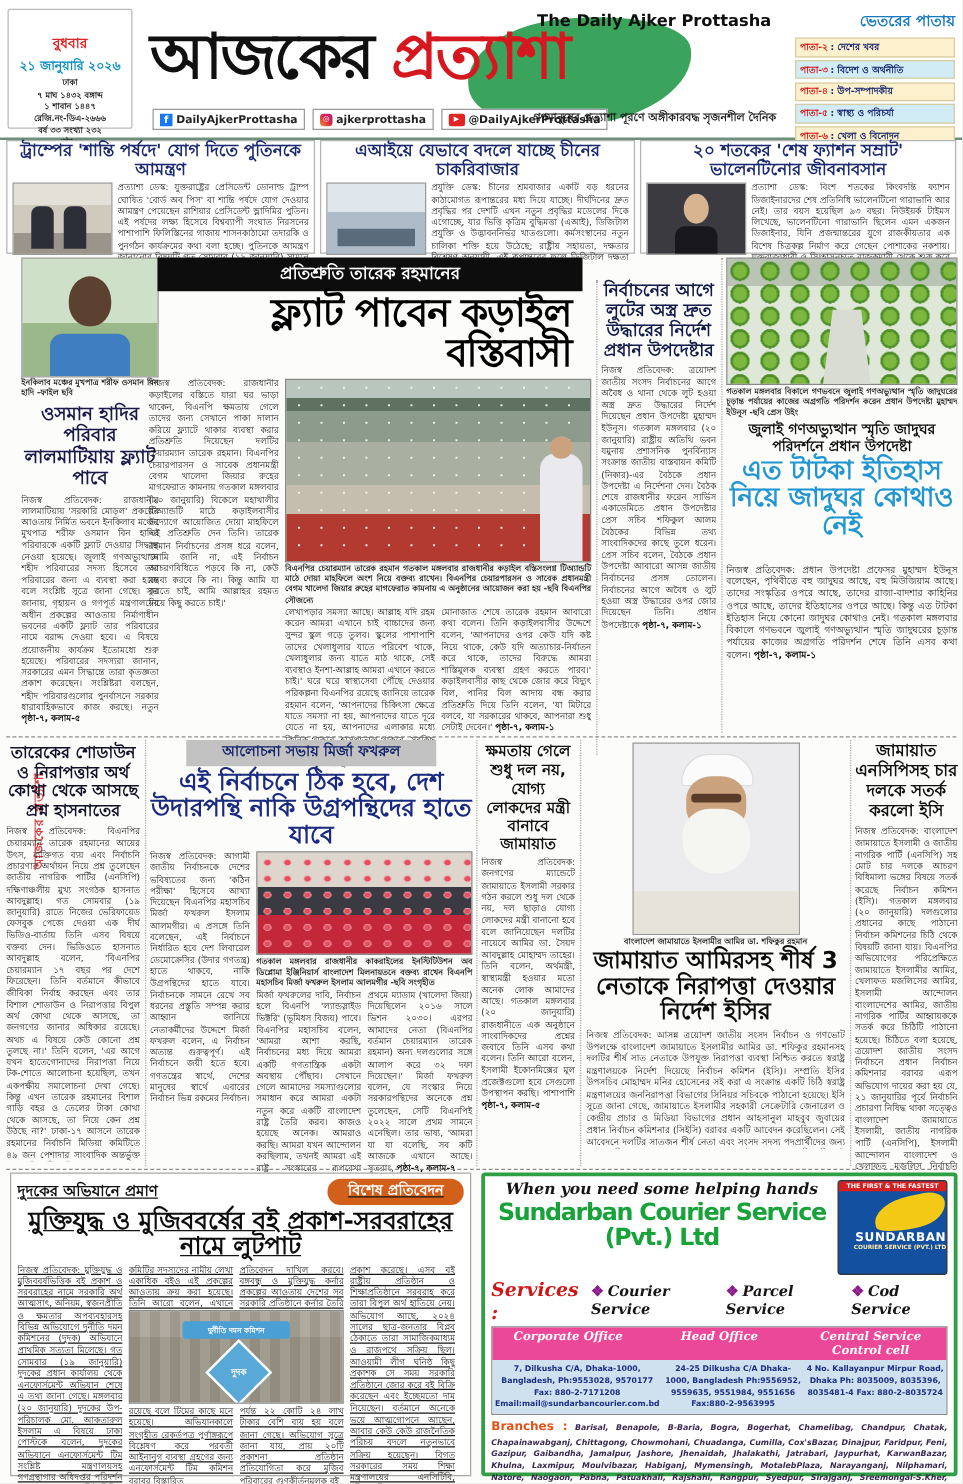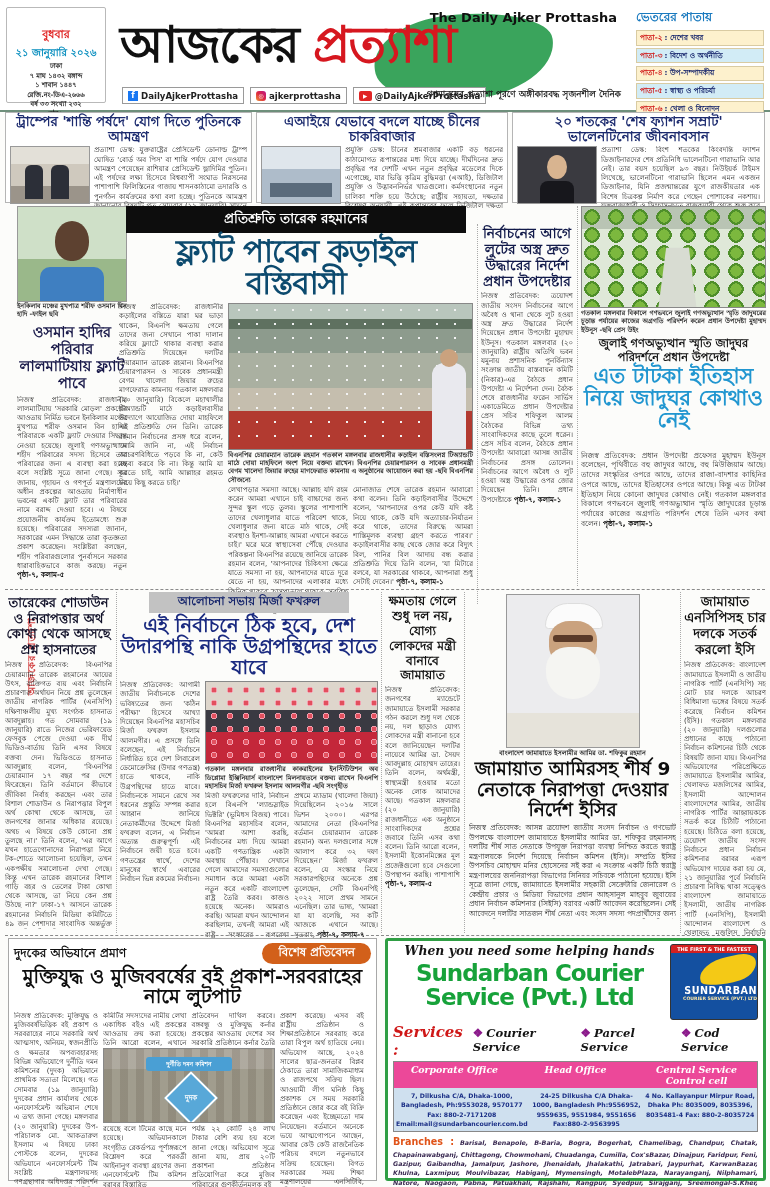--- a/index.html
+++ b/index.html
@@ -33,21 +33,21 @@
   .pill{display:flex;align-items:center;gap:3px;border:1px solid #9a9a9a;background:#fff;height:15px;
         padding:0 5px;font-size:8.6px;font-weight:bold;color:#222;}
   .fb-ic{width:10px;height:10px;background:#1877f2;color:#fff;font-size:8px;font-weight:bold;
          display:flex;align-items:center;justify-content:center;}
   .ig-ic{width:10px;height:10px;border-radius:3px;background:linear-gradient(45deg,#f09433,#dc2743,#bc1888);
          display:flex;align-items:center;justify-content:center;color:#fff;font-size:6px;}
   .yt-ic{width:13px;height:10px;border-radius:2px;background:#e02424;color:#fff;font-size:5.5px;
          display:flex;align-items:center;justify-content:center;}
   .tagline{position:absolute;right:6px;bottom:4px;font-size:8.8px;font-weight:bold;color:#1c1c1c;}
   .idxbox{position:absolute;right:4px;top:7px;width:132px;height:96px;box-sizing:border-box;padding:1px 2px;}
-  .idx-title{color:#1a7abf;font-weight:900;font-size:12px;text-align:left;margin-bottom:1px;}
+  .idx-title{color:#1a7abf;font-weight:900;font-size:12px;text-align:right;margin-bottom:1px;}
   .idx-row{display:flex;align-items:center;height:13.5px;margin-top:2.2px;border:1px solid #d9cba2;
            padding:0 3px;font-size:7.3px;font-weight:bold;}
   .idx-row:nth-child(odd){background:#fdf1cd;}
   .idx-row:nth-child(even){background:#d2ecf6;}
   .idx-pg{color:#d01616;margin-right:2px;}
   .idx-lb{color:#15246b;}
   
   .tbox{position:absolute;top:112px;height:91px;border:1px solid #b5b5b5;box-sizing:border-box;
         padding:2px 4px;background:#fff;}
   .t-head{font-size:13.4px;font-weight:900;color:#1b2a6e;text-align:center;line-height:1.1;margin-bottom:2px;}
@@ -94,21 +94,21 @@
             transform:rotate(45deg);border:2px solid #fff;display:flex;align-items:center;justify-content:center;}
   .ph-dudak .diam span{transform:rotate(-45deg);color:#fff;font-size:7px;font-weight:bold;}
   
   .mainA{left:17px;top:206px;width:110px;height:380px;}
   .mainB{left:119px;top:206px;width:354px;height:380px;}
   .mainC{left:477px;top:224px;width:96px;height:380px;border-left:1px dotted #aaa;padding-left:3px;box-sizing:border-box;}
   .mainD{left:577px;top:206px;width:189px;height:380px;border-left:1px dotted #aaa;padding-left:3px;box-sizing:border-box;}
   .subhead-a{font-size:14.6px;font-weight:900;color:#1a1a4a;text-align:center;line-height:1.18;margin:4px 0;}
   .kicker-main{width:340px;margin:0 auto;background:#0d0d0d;color:#fff;font-size:13.5px;font-weight:bold;
                text-align:center;padding:2px 0;}
-  .head-red{color:#0c4a6e;font-size:31px;font-weight:900;text-align:center;line-height:1.02;margin:3px 16px 4px;letter-spacing:-1px;}
+  .head-red{color:#000000;font-size:31px;font-weight:900;text-align:right;line-height:1.02;margin:3px 16px 4px;letter-spacing:-1px;}
   .mainB-row{display:flex;gap:5px;height:312px;}
   .mainB-left{width:104px;flex:none;}
   .mainB-right{flex:1;display:flex;flex-direction:column;}
   .mainB-photo{height:166px;border:1px solid #888;}
   .mainB-cols{display:flex;gap:5px;flex:1;margin-top:2px;}
   .mainB-cols>div{flex:1;}
   .head-c{font-size:13.8px;font-weight:900;color:#121a4a;text-align:center;line-height:1.15;margin:2px 0 3px;}
   .mainD-photo{height:100px;border:1px solid #888;}
   .kicker-d{font-size:11.4px;font-weight:900;color:#101010;text-align:center;line-height:1.2;margin:3px 0 1px;}
   .head-blue{color:#2196d0;font-size:21px;font-weight:900;text-align:center;line-height:1.05;margin-bottom:19px;}
@@ -130,39 +130,39 @@
   .midB-rt{flex:1;display:flex;flex-direction:column;}
   .midB-photo{height:116px;border:1px solid #888;}
   .midB-cols{display:flex;gap:5px;flex:1;margin-top:2px;}
   .midB-cols>div{flex:1;}
   .head-kc{font-size:12.2px;font-weight:900;color:#101010;text-align:center;line-height:1.22;margin:2px 0 3px;}
   .amir-photo{width:132px;height:152px;margin:2px auto 1px;border:1px solid #999;}
   .head-amir{font-size:18.5px;font-weight:900;color:#0d0d0d;text-align:center;line-height:1.1;margin:2px 0 3px;}
   .head-ec{font-size:13.2px;font-weight:900;color:#101010;text-align:center;line-height:1.22;margin:2px 0 3px;}
   
   .dudakBox{left:8px;top:938px;width:369px;height:243px;border:1px solid #a8a8a8;box-sizing:border-box;
-            padding:4px 5px;background:#fff;}
+            padding:4px 5px;background:#fff;text-decoration:underline;}
   .dd-top{display:flex;justify-content:space-between;align-items:center;}
   .dd-kicker{font-size:12px;font-weight:900;color:#101010;}
   .dd-badge{background:#d2601a;color:#fff;font-size:11.6px;font-weight:900;border-radius:11px;padding:1px 16px;}
   .dd-head{font-size:19.4px;font-weight:900;color:#0d0d0d;text-align:center;line-height:1.05;margin:3px 0 4px;}
   .dd-body{display:flex;gap:5px;height:178px;}
   .dd-c{width:84px;flex:none;}
   .dd-mid{width:172px;flex:none;display:flex;flex-direction:column;}
   .dd-photo{height:88px;border:1px solid #888;}
   .dd-mid-cols{display:flex;gap:5px;flex:1;margin-top:2px;}
   .dd-mid-cols>div{flex:1;}
   
   .adBox{left:385px;top:938px;width:381px;height:243px;border:3px solid #2f9e44;border-radius:3px;
          box-sizing:border-box;background:#fff;padding:3px 5px;}
   .ad-top{display:flex;gap:4px;}
   .ad-top-left{flex:1;text-align:center;}
   .ad-hand{font-family:"DejaVu Serif",serif;font-style:italic;font-weight:bold;font-size:12.4px;
            color:#151515;line-height:1.2;}
-  .ad-company{color:#17a23a;font-size:23px;font-weight:900;line-height:1.05;margin-top:2px;letter-spacing:-1px;}
+  .ad-company{color:#17a23a;font-size:19px;font-weight:900;line-height:1.05;margin-top:2px;letter-spacing:-1px;}
   .ad-slogan{color:#e02030;font-family:"DejaVu Serif",serif;font-style:italic;font-weight:bold;font-size:11.4px;margin-top:1px;}
   .tiger-box{width:86px;height:74px;flex:none;background:#1450a0;border:1px solid #333;border-radius:3px;
              display:flex;flex-direction:column;align-items:flex-end;overflow:hidden;}
   .tiger-top{background:#d42020;color:#fff;font-size:5px;font-weight:bold;width:100%;text-align:center;padding:1px 0;}
   .tiger-fig{width:58px;height:26px;background:#f4c916;border-radius:58% 30% 45% 60%/70% 40% 70% 30%;
              margin:4px 0 2px;transform:rotate(-12deg);}
   .tiger-name{color:#fff;font-size:9.6px;font-weight:900;letter-spacing:.5px;}
   .tiger-sub{color:#ffe9a8;font-size:4.6px;font-weight:bold;}
   .srv-row{display:flex;align-items:baseline;justify-content:center;gap:10px;margin:3px 0 2px;}
   .srv-label{color:#cf1717;font-size:15px;font-weight:900;font-style:italic;font-family:"DejaVu Serif",serif;}
@@ -378,21 +378,21 @@
 
   <div class="abs midD">
     <div class="amir-photo ph ph-amir">
       <div class="cap-w"></div>
         <div class="face"></div>
         <div class="gl"></div>
         <div class="beard"></div>
         <div class="robe"></div>
     </div>
     <div class="cap" style="text-align:center;">বাংলাদেশ জামায়াতে ইসলামীর আমির ডা. শফিকুর রহমান</div>
-    <div class="head-amir">জামায়াত আমিরসহ শীর্ষ 9 নেতাকে নিরাপত্তা দেওয়ার নির্দেশ ইসির</div>
+    <div class="head-amir">জামায়াত আমিরসহ শীর্ষ 3 নেতাকে নিরাপত্তা দেওয়ার নির্দেশ ইসির</div>
     <div class="body-txt" style="height:96px;font-size:7.2px;">
       <span>নিজস্ব প্রতিবেদক: আসন্ন ত্রয়োদশ জাতীয় সংসদ নির্বাচন ও গণভোট উপলক্ষে বাংলাদেশ জামায়াতে ইসলামীর আমির ডা. শফিকুর রহমানসহ দলটির শীর্ষ সাত নেতাকে উপযুক্ত নিরাপত্তা ব্যবস্থা নিশ্চিত করতে স্বরাষ্ট্র মন্ত্রণালয়কে নির্দেশ দিয়েছে নির্বাচন কমিশন (ইসি)। সম্প্রতি ইসির উপসচিব মোহাম্মদ মনির হোসেনের সই করা এ সংক্রান্ত একটি চিঠি স্বরাষ্ট্র মন্ত্রণালয়ের জননিরাপত্তা বিভাগের সিনিয়র সচিবকে পাঠানো হয়েছে। ইসি সূত্রে জানা গেছে, জামায়াতে ইসলামীর সহকারী সেক্রেটারি জেনারেল ও কেন্দ্রীয় প্রচার ও মিডিয়া বিভাগের প্রধান আহসানুল মাহবুব জুবায়ের প্রধান নির্বাচন কমিশনার (সিইসি) বরাবর একটি আবেদন করেছিলেন। সেই আবেদনে দলটির সাতজন শীর্ষ নেতা এবং সংসদ সদস্য পদপ্রার্থীদের জন্য যথাযথ নিরাপত্তার অনুরোধ জানানো হয়। ওই আবেদনের পরিপ্রেক্ষিতেই কমিশন পরবর্তী প্রয়োজনীয় ব্যবস্থা</span> 
     </div>
   </div>
 
   <div class="abs midE">
     <div class="head-ec">জামায়াত এনসিপিসহ চার দলকে সতর্ক করলো ইসি</div>
     <div class="body-txt" style="height:278px;">
       <span>নিজস্ব প্রতিবেদক: বাংলাদেশ জামায়াতে ইসলামী ও জাতীয় নাগরিক পার্টি (এনসিপি) সহ মোট চার দলকে আচরণ বিধিমালা ভঙ্গের বিষয়ে সতর্ক করেছে নির্বাচন কমিশন (ইসি)। গতকাল মঙ্গলবার (২০ জানুয়ারি) দলগুলোর প্রধানের কাছে পাঠানো নির্বাচন কমিশনের চিঠি থেকে বিষয়টি জানা যায়। বিএনপির অভিযোগের পরিপ্রেক্ষিতে জামায়াতে ইসলামীর আমির, খেলাফত মজলিসের আমির, ইসলামী আন্দোলন বাংলাদেশের আমির, জাতীয় নাগরিক পার্টির আহ্বায়ককে সতর্ক করে চিঠিটি পাঠানো হয়েছে। চিঠিতে বলা হয়েছে, ত্রয়োদশ জাতীয় সংসদ নির্বাচনে প্রধান নির্বাচন কমিশনার বরাবর এরূপ অভিযোগ দায়ের করা হয় যে, ২১ জানুয়ারির পূর্বে নির্বাচনি প্রচারণা নিষিদ্ধ থাকা সত্ত্বেও বাংলাদেশ জামায়াতে ইসলামী, জাতীয় নাগরিক পার্টি (এনসিপি), ইসলামী আন্দোলন বাংলাদেশ ও খেলাফত মজলিস নির্বাচনি প্রচারণা অব্যাহত রেখেছে- যা রাজনৈতিক দল ও প্রার্থীর আচরণ বিধিমালা, ২০২৫ এর বিধি ১৮-এর পরিপন্থি। নির্বাচন কমিশন উল্লিখিত অভিযোগ পর্যালোচনা করে নির্ধারিত সময়ের পূর্বে নির্বাচনি প্রচারণা হতে বিরত থাকার জন্য সংশ্লিষ্ট রাজনৈতিক দলের দলীয়</span> 
     </div>

